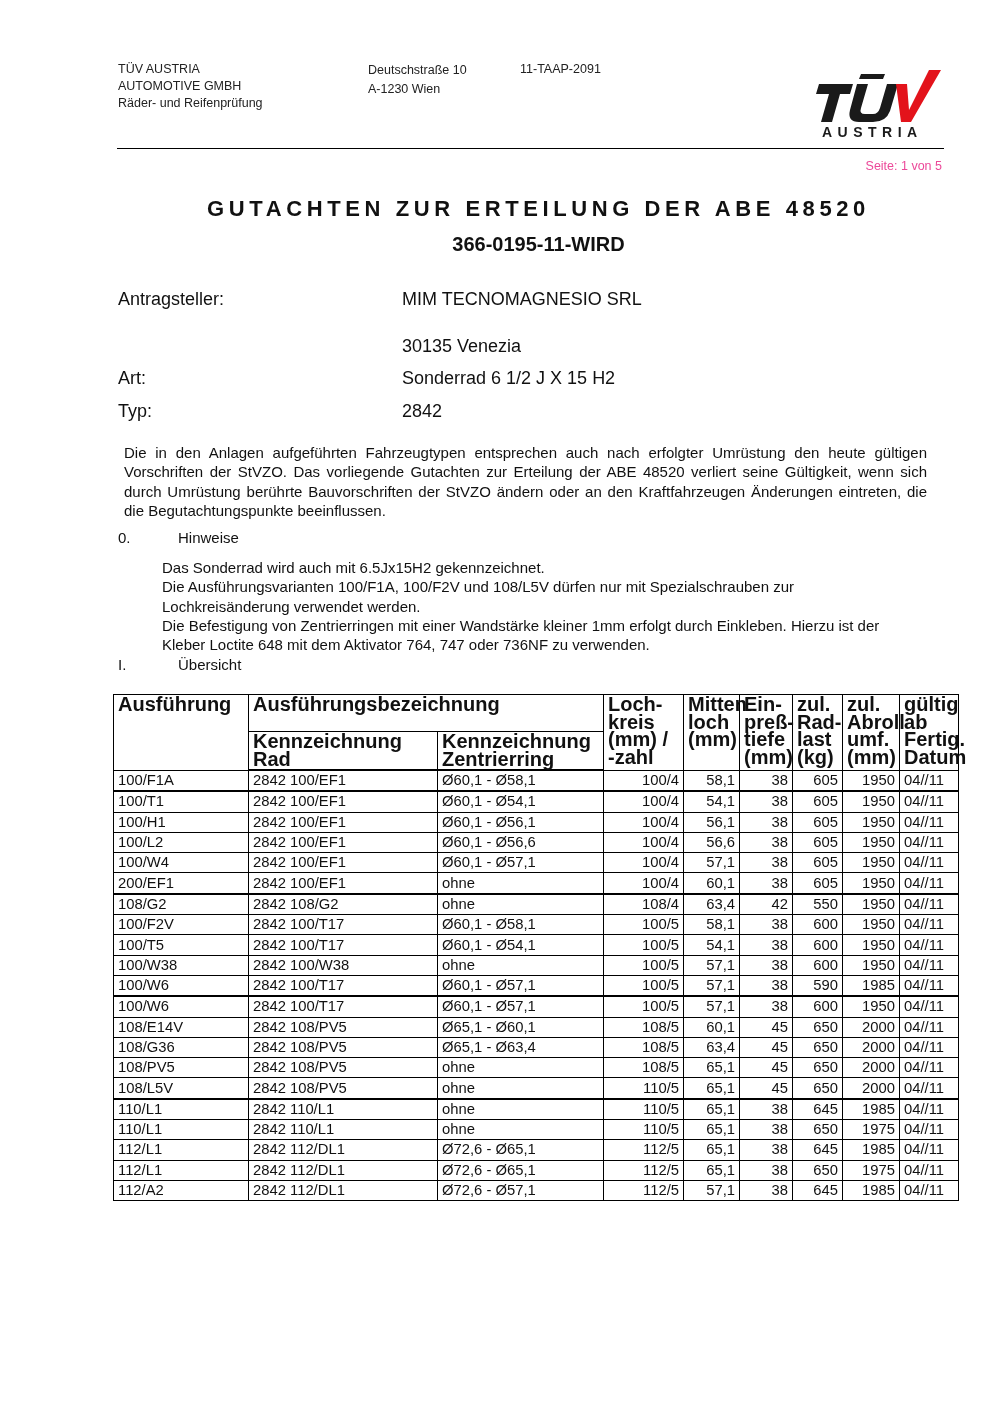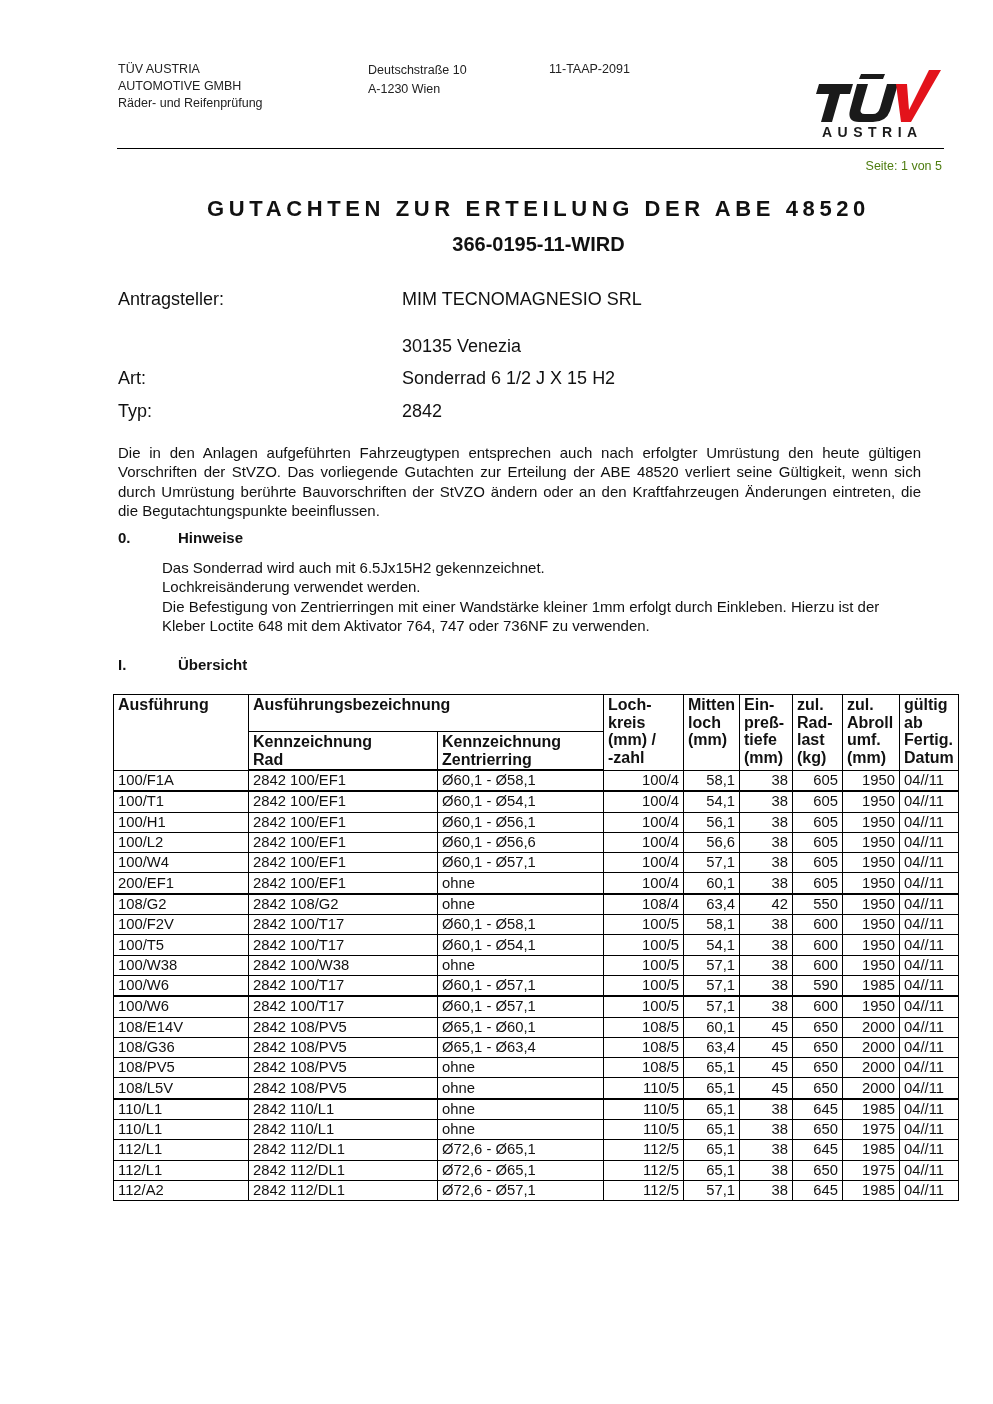--- a/index.html
+++ b/index.html
@@ -3,50 +3,50 @@
 <meta charset="utf-8">
 <style>
   html, body { margin: 0; padding: 0; background: #ffffff; }
   body { width: 993px; height: 1404px; position: relative; font-family: "Liberation Sans", sans-serif; color: #111; overflow: hidden; }
   .abs { position: absolute; }
   .hdr { font-size: 12.5px; line-height: 17px; color: #222; }
   .hdr div { white-space: nowrap; }
   .rule { position: absolute; left: 117px; top: 148px; width: 827px; height: 1px; background: #000; }
   .logo-tuv { position: absolute; left: 813px; top: 66px; width: 128px; height: 62px; }
   .logo-austria { position: absolute; left: 822px; top: 124px; font-size: 14px; font-weight: bold; letter-spacing: 5.5px; color: #1a1a1a; }
-  .page-no { position: absolute; right: 51px; top: 159px; font-size: 12.5px; color: #4d7c0f; }
+  .page-no { position: absolute; right: 51px; top: 159px; font-size: 12.5px; color: #ec4899; }
   .title { position: absolute; left: 8px; width: 993px; text-align: center; font-weight: bold; color: #111; }
   .title1 { top: 196px; font-size: 22px; letter-spacing: 4.6px; padding-left: 68px; box-sizing: border-box; width: 993px; }
   .title2 { top: 233px; font-size: 20px; letter-spacing: 0px; padding-left: 68px; box-sizing: border-box; }
   .field { position: absolute; font-size: 18px; color: #111; white-space: nowrap; }
-  .para { position: absolute; left: 118px; width: 803px; font-size: 15px; line-height: 19.3px; text-align: justify; color: #111; }
-  .heading { position: absolute; left: 118px; font-size: 15px; font-weight: bold; color: #111; }
+  .para { position: absolute; left: 124px; width: 803px; font-size: 15px; line-height: 19.3px; text-align: justify; color: #111; }
+  .heading { position: absolute; left: 118px; font-size: 15px; font-weight: normal; color: #111; }
   .heading .num { display: inline-block; width: 60px; }
   .notes { position: absolute; left: 118px; width: 820px; font-size: 15px; line-height: 19.3px; color: #111; }
   table.main { position: absolute; left: 113px; top: 694px; width: 845px; border-collapse: collapse; font-size: 14.8px; color: #111; table-layout: fixed; }
   table.main th, table.main td { border: 1px solid #000; padding: 0 4px; line-height: 19px; }
-  table.main th { font-weight: bold; text-align: left; vertical-align: top; font-size: 16px; line-height: 17.5px; padding: 1px 4px; }
+  table.main th { font-weight: bold; text-align: left; vertical-align: top; font-size: 20px; line-height: 17.5px; padding: 1px 4px; }
   table.main td { height: 19.3px; padding-top: 0; padding-bottom: 0; white-space: nowrap; }
   table.main td.r { text-align: right; }
   table.main tr.thick-top td { border-top: 2px solid #000; }
   table.main thead tr:last-child th { border-bottom: 2px solid #000; }
 </style>
 </head>
 <body>
 
 <div class="abs hdr" style="left:118px; top:61px;">
   <div>TÜV AUSTRIA</div>
   <div>AUTOMOTIVE GMBH</div>
   <div>Räder- und Reifenprüfung</div>
 </div>
 <div class="abs hdr" style="left:368px; top:61px; line-height:19px;">
   <div>Deutschstraße 10</div>
   <div>A-1230 Wien</div>
 </div>
-<div class="abs hdr" style="left:549px; top:61px;">11-TAAP-2091</div>
+<div class="abs hdr" style="left:520px; top:61px;">11-TAAP-2091</div>
 
 <svg class="logo-tuv" viewBox="0 0 128 62">
 
   <polygon points="6,18 40,18 37,28 27,28 19,56 8,56 16,28 3,28" fill="#1a1a1a"></polygon>
 
   <polygon points="48,8 72,8 70,13 46,13" fill="#1a1a1a"></polygon>
 
   <path d="M44,18 L55,18 L48,42 Q46,48 52,48 L60,48 Q65,48 67,42 L74,18 L85,18 L77,45 Q73,56 60,56 L46,56 Q34,56 37,44 Z" fill="#1a1a1a"></path>
 
   <polygon points="83,18 94,18 96,44 116,4 128,4 98,56 88,56" fill="#e3131b"></polygon>
@@ -67,20 +67,21 @@
 <div class="field" style="left:118px; top:401px;">Typ:</div>
 <div class="field" style="left:402px; top:401px;">2842</div>
 
 <div class="para" style="top:443px;">Die in den Anlagen aufgeführten Fahrzeugtypen entsprechen auch nach erfolgter Umrüstung den heute gültigen Vorschriften der StVZO. Das vorliegende Gutachten zur Erteilung der ABE 48520 verliert seine Gültigkeit, wenn sich durch Umrüstung berührte Bauvorschriften der StVZO ändern oder an den Kraftfahrzeugen Änderungen eintreten, die die Begutachtungspunkte beeinflussen.</div>
 
 <div class="heading" style="top:529px;">
   <span class="num">0.</span><span>Hinweise</span>
 </div>
 <div class="notes" style="top:558px;margin-left:44px;">
   <div>Das Sonderrad wird auch mit 6.5Jx15H2 gekennzeichnet.</div>
+  <div>Die Ausführungsvarianten 100/F1A, 100/F2V und 108/L5V dürfen nur mit Spezialschrauben zur</div>
   <div>Lochkreisänderung verwendet werden.</div>
   <div>Die Befestigung von Zentrierringen mit einer Wandstärke kleiner 1mm erfolgt durch Einkleben. Hierzu ist der</div>
   <div>Kleber Loctite 648 mit dem Aktivator 764, 747 oder 736NF zu verwenden.</div>
 </div>
 
 <div class="heading" style="top:656px;">
   <span class="num">I.</span><span>Übersicht</span>
 </div>
 
 <table class="main">

